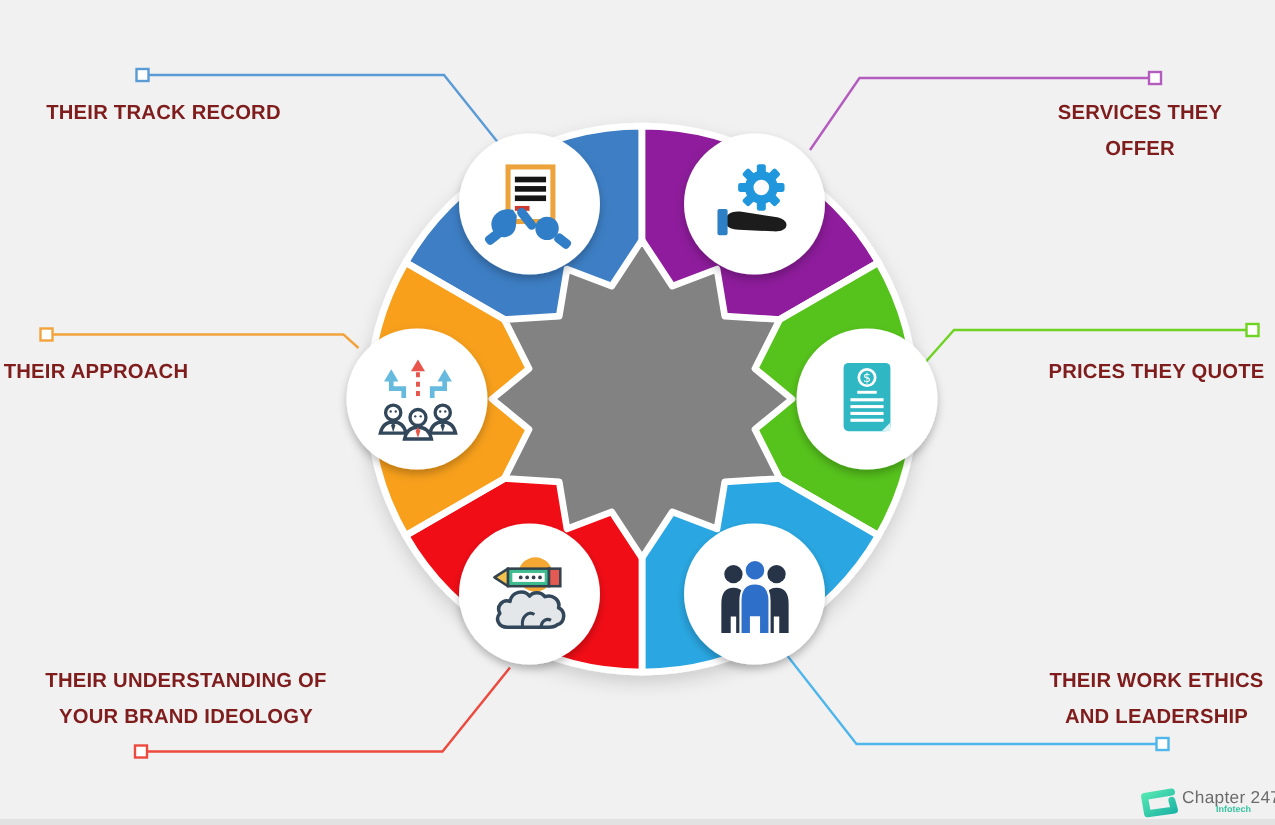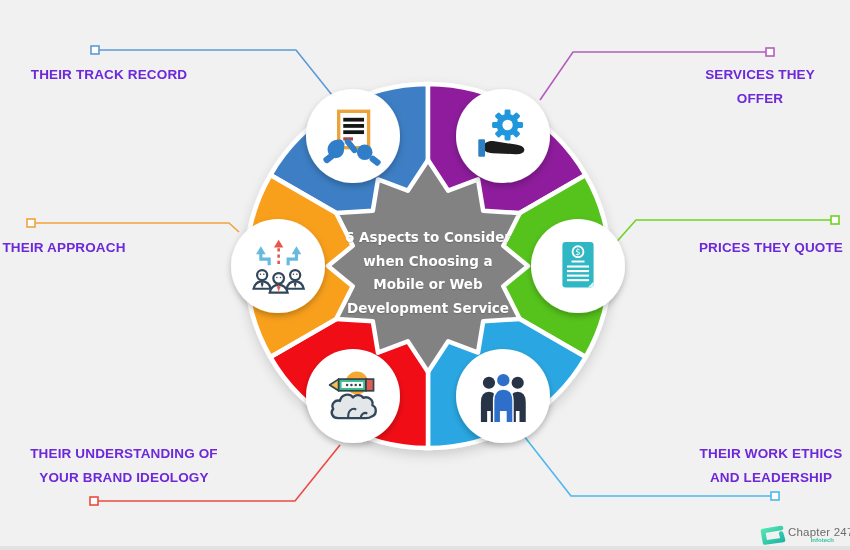--- a/index.html
+++ b/index.html
@@ -8,21 +8,21 @@
     background:#f1f1f2;
     font-family:"Liberation Sans",sans-serif;
   }
   .stage{position:absolute;inset:0;}
   svg.scene{position:absolute;left:0;top:0;}
   .callout{
     position:absolute;
     font-weight:700;
     font-size:13.5px;
     line-height:23.5px;
-    color:#6d28d9;
+    color:#7f1d1d;
     letter-spacing:.15px;
     text-align:center;
   }
   .center-title{
     position:absolute;
     left:328px;top:226px;width:200px;
     font-family:"DejaVu Sans","Liberation Sans",sans-serif;
     font-weight:700;
     font-size:13.5px;
     line-height:23.5px;
@@ -203,26 +203,20 @@
           <circle cx="25.9" cy="32.9" r="0.6"></circle>
       <circle cx="35.9" cy="30.4" r="0.6"></circle>
           <circle cx="38.5" cy="30.4" r="0.6"></circle>
       <path d="M11.8,35.8 L10.7,37.6 L11.8,41 L12.9,37.6 Z"></path>
       <path d="M37.2,35.8 L36.1,37.6 L37.2,41 L38.3,37.6 Z"></path>
     </g>
     <path d="M24.5,38.5 L23.3,40.4 L24.5,44 L25.7,40.4 Z" fill="#e8564b"></path>
   </g>
 </svg>
 
-<div class="center-title">
-  <div>6 Aspects to Consider</div>
-  <div>when Choosing a</div>
-  <div>Mobile or Web</div>
-  <div>Development Service</div>
-</div>
 
 <div class="callout" style="left:28px;top:63px;width:162px;">
   <div>THEIR TRACK RECORD</div>
 </div>
 
 <div class="callout" style="left:682px;top:63px;width:156px;">
   <div>SERVICES THEY</div>
   <div>OFFER</div>
 </div>
 

